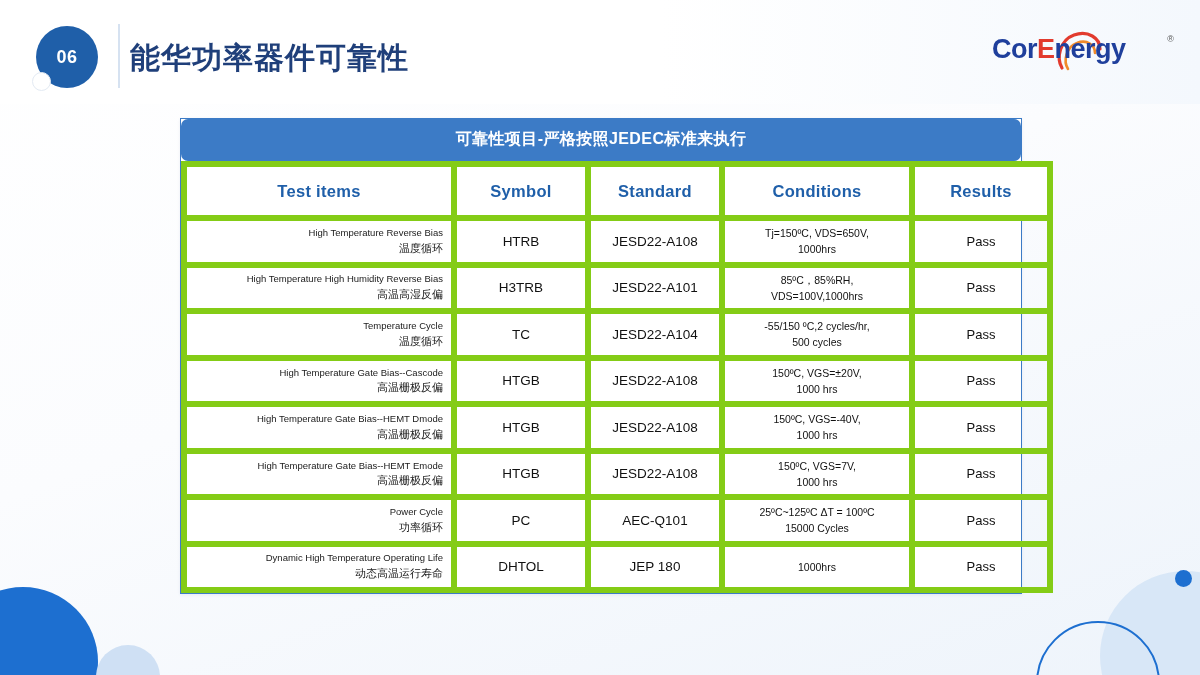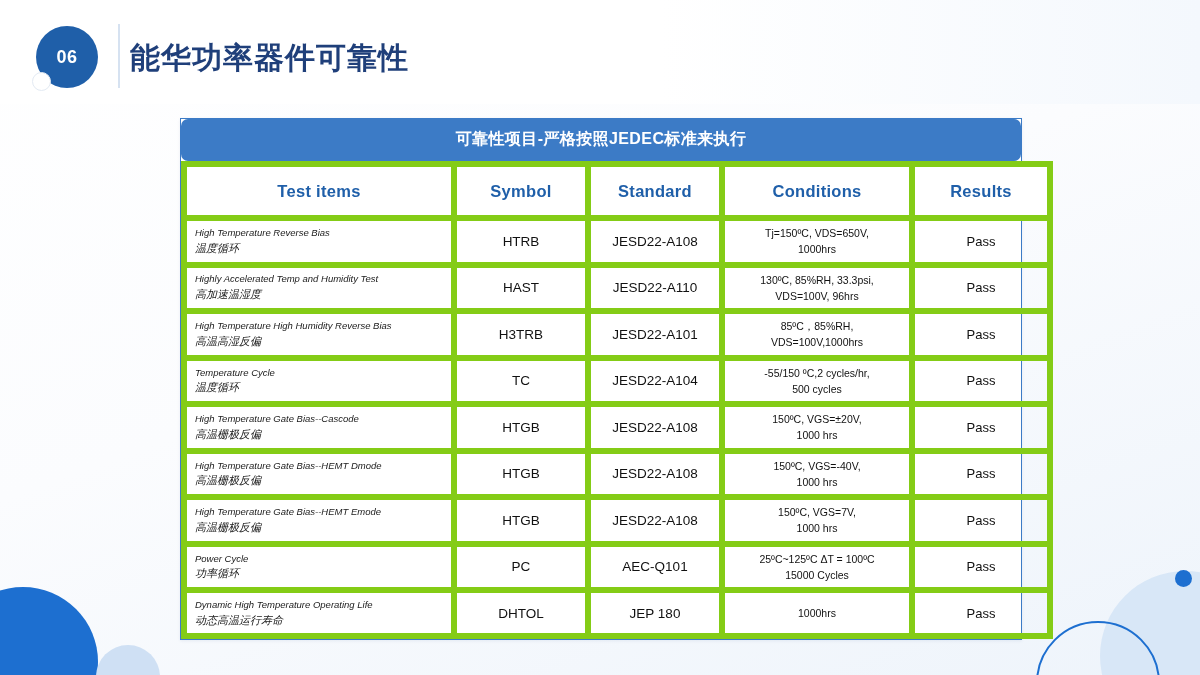--- a/index.html
+++ b/index.html
@@ -169,26 +169,25 @@
     letter-spacing: 0.3px;
   }
   col.c-item { width: 270px; }
   col.c-sym { width: 134px; }
   col.c-std { width: 134px; }
   col.c-cond { width: 190px; }
   col.c-res { width: 138px; }
 
   tbody tr { height: 46px; }
   td.item {
-    text-align: left;
+    text-align: right;
     color: #1a1a1a;
     font-size: 9.5px;
     line-height: 1.45;
     padding: 4px 8px;
-    font-style: italic;
   }
   td.item .cn {
     font-size: 11px;
     display: block;
     margin-top: 1px;
   }
   td.sym, td.std {
     text-align: center;
     font-size: 13.5px;
     color: #111;
@@ -218,20 +217,28 @@
   <div class="deco-top-strip"></div>
 
   <div class="header">
     <div class="sec-badge">
       <span>06</span>
     </div>
     <div class="sec-badge-dot"></div>
     <div class="title-rule"></div>
     <div class="slide-title">能华功率器件可靠性</div>
 
+    <div class="logo">
+      <svg class="logo-swoosh" viewBox="0 0 52 48">
+        <path d="M8 40 C2 30 6 12 20 7 C34 2 46 10 46 21" fill="none" stroke="#e23b2e" stroke-width="3.2" stroke-linecap="round"></path>
+        <path d="M14 41 C9 33 12 19 23 15 C33 11 41 17 41 25" fill="none" stroke="#f08a2a" stroke-width="2.6" stroke-linecap="round"></path>
+      </svg>
+      <div class="logo-text"><span>Cor</span><span class="hl">E</span><span>nergy</span></div>
+      <div class="logo-reg">®</div>
+    </div>
   </div>
 
   <div class="table-wrap">
     <div class="table-banner">可靠性项目-严格按照JEDEC标准来执行</div>
     <table>
       <colgroup>
         <col class="c-item">
           <col class="c-sym">
           <col class="c-std">
           <col class="c-cond">
@@ -255,33 +262,20 @@
           <td class="sym">HTRB</td>
           <td class="std">JESD22-A108</td>
           <td class="cond">
             <div>Tj=150ºC, VDS=650V,</div>
             <div>1000hrs</div>
           </td>
           <td class="res">Pass</td>
         </tr>
         <tr>
           <td class="item">
-            <span>Highly Accelerated Temp and Humidity Test</span>
-            <span class="cn">高加速温湿度</span>
-          </td>
-          <td class="sym">HAST</td>
-          <td class="std">JESD22-A110</td>
-          <td class="cond">
-            <div>130ºC, 85%RH, 33.3psi,</div>
-            <div>VDS=100V, 96hrs</div>
-          </td>
-          <td class="res">Pass</td>
-        </tr>
-        <tr>
-          <td class="item">
             <span>High Temperature High Humidity Reverse Bias</span>
             <span class="cn">高温高湿反偏</span>
           </td>
           <td class="sym">H3TRB</td>
           <td class="std">JESD22-A101</td>
           <td class="cond">
             <div>85ºC，85%RH,</div>
             <div>VDS=100V,1000hrs</div>
           </td>
           <td class="res">Pass</td>

